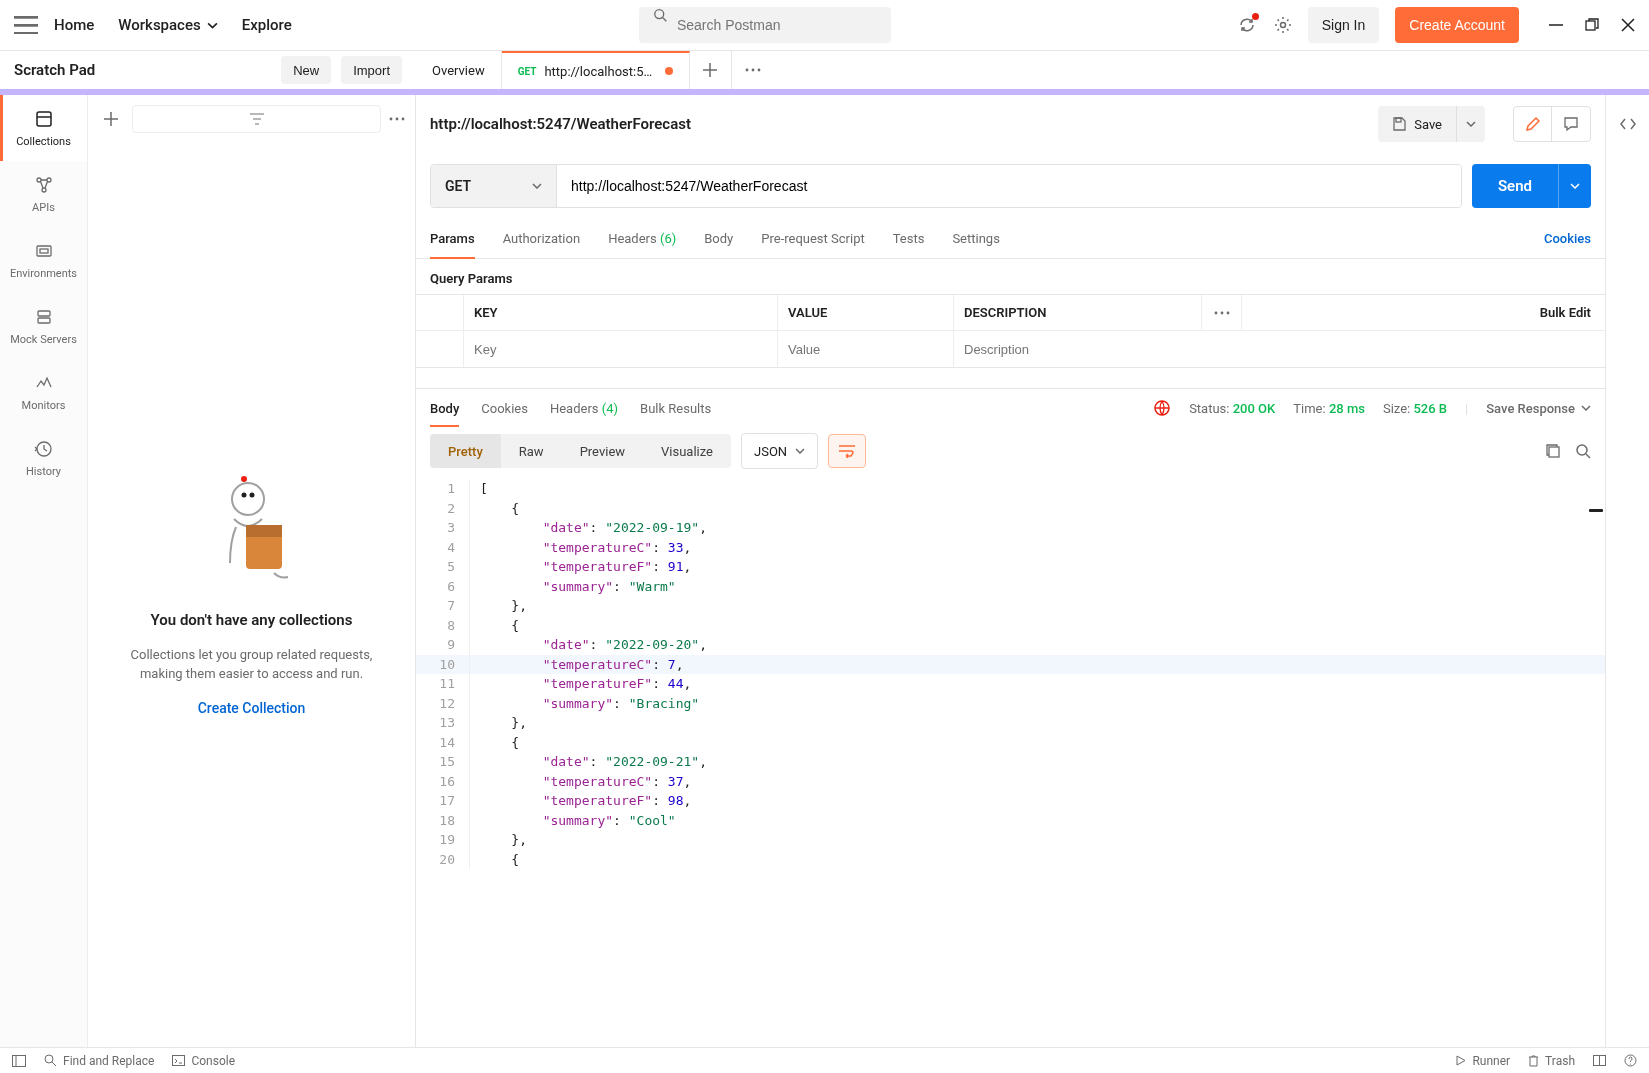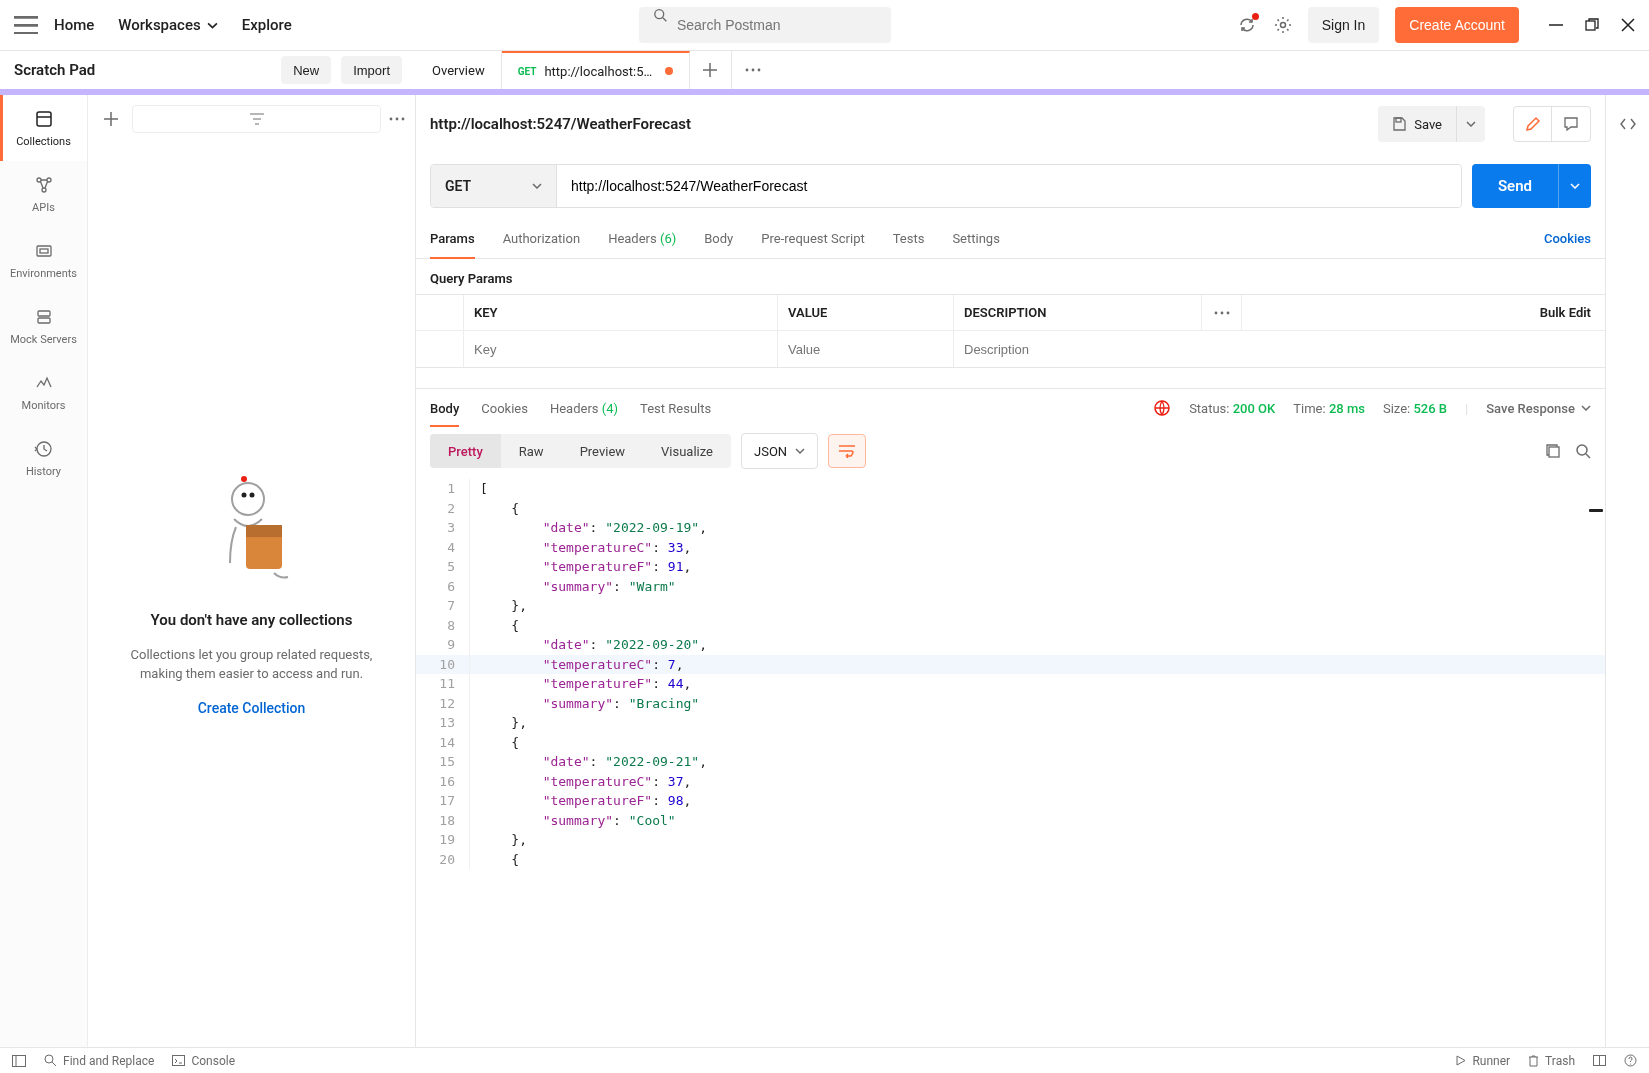--- a/index.html
+++ b/index.html
@@ -118,21 +118,21 @@
 .resp-tab.active::after { content: ''; position: absolute; bottom: 0; left: 0; right: 0; height: 2px; background: #ff6c37; }
 .resp-info { margin-left: auto; display: flex; align-items: center; gap: 18px; color: #6b6b6b; }
 .resp-info .green { color: #0cbb52; font-weight: 500; }
 .save-resp { color: #6b6b6b; font-weight: 500; display: flex; align-items: center; gap: 6px; cursor: pointer; }
 .net-icon { color: #eb2013; }
 
 
 .view-row { height: 48px; display: flex; align-items: center; padding: 0 14px; gap: 10px; }
 .seg { display: flex; background: #f2f2f2; border-radius: 4px; overflow: hidden; height: 34px; }
 .seg .seg-btn { padding: 0 18px; display: flex; align-items: center; font-size: 13px; cursor: pointer; color: #404040; }
-.seg .seg-btn.active { background: #e6e6e6; color: #be185d; font-weight: 500; }
+.seg .seg-btn.active { background: #e6e6e6; color: #a16207; font-weight: 500; }
 .type-select { height: 34px; border: 1px solid #e0e0e0; border-radius: 4px; padding: 17px 12px; display: flex; align-items: center; gap: 8px; cursor: pointer; font-size: 13px; }
 .wrap-btn { height: 34px; width: 38px; border: 1px solid #e0e0e0; border-radius: 4px; display: flex; align-items: center; justify-content: center; cursor: pointer; background: #fdf3ef; border-color: #ffb89a; }
 .view-right { margin-left: auto; display: flex; align-items: center; gap: 14px; }
 
 
 .code-area { flex: 1; overflow: auto; font-family: "SF Mono", Menlo, Consolas, monospace; font-size: 13px; line-height: 19.5px; padding: 4px 0; }
 .code-line { display: flex; white-space: pre; }
 .code-line.hi { background: #f2f7fd; }
 .gutter { width: 54px; text-align: right; padding-right: 14px; color: #a0a0a0; user-select: none; flex-shrink: 0; border-right: 1px solid #f0f0f0; margin-right: 10px; }
 .tok-key { color: #9b2393; }
@@ -429,21 +429,21 @@
             <input placeholder="Description" style="">
           </div>
       </div>
     </div>
 
     <div class="resp">
       <div class="resp-tabs">
         <div class="resp-tab active">Body</div>
         <div class="resp-tab">Cookies</div>
         <div class="resp-tab"><span>Headers</span>&nbsp;<span style="color:#0cbb52">(4)</span></div>
-        <div class="resp-tab">Test Results</div>
+        <div class="resp-tab">Bulk Results</div>
         <div class="resp-info">
           <div class="net-icon icon">
               <svg width="18" height="18" viewBox="0 0 18 18">
                 <circle cx="9" cy="9" r="7" stroke="#eb2013" stroke-width="1.5" fill="none"></circle>
                 <path d="M2 9h14M9 2q4 7 0 14M9 2q-4 7 0 14" stroke="#eb2013" stroke-width="1.3" fill="none"></path>
               </svg>
             </div>
           <span><span>Status:</span> <span class="green">200 OK</span></span>
           <span><span>Time:</span> <span class="green">28 ms</span></span>
           <span><span>Size:</span> <span class="green">526 B</span></span>

